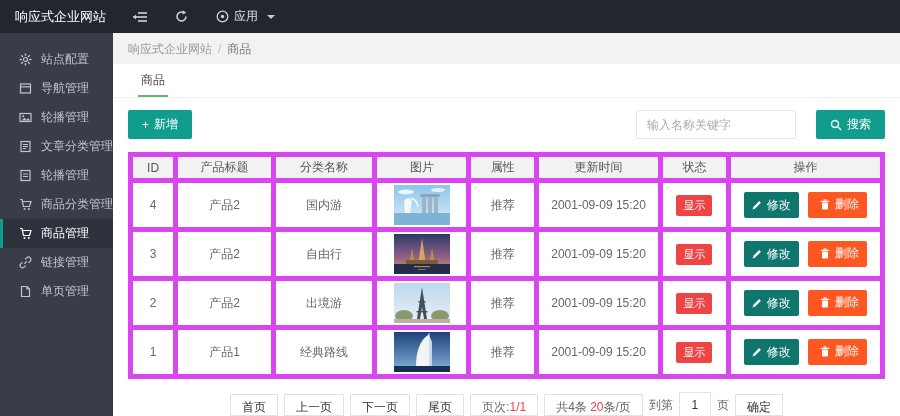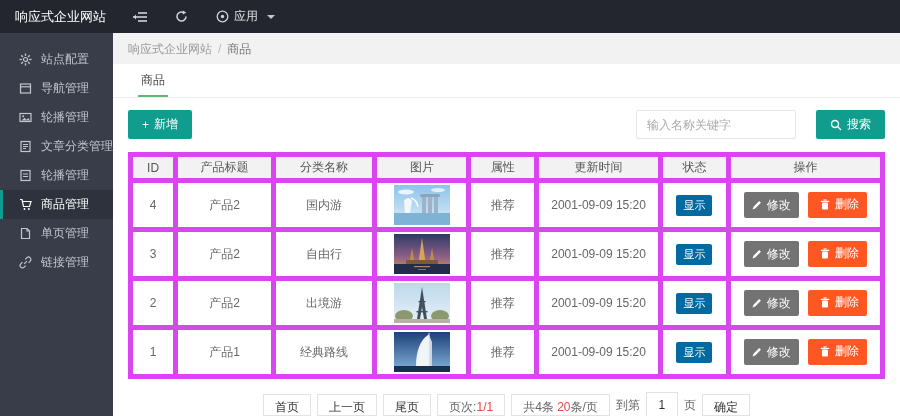--- a/index.html
+++ b/index.html
@@ -39,23 +39,23 @@
   .search { display:flex; align-items:flex-start; gap:20px; }
   .search input { width:160px; height:29px; border:1px solid #e6e6e6; border-radius:2px; padding:0 10px; font-size:12px; color:#666; font-family:inherit; }
   .search input::placeholder { color:#aaa; }
 
   
   table { width:100%; border-collapse:collapse; }
   th, td { border:5px solid #d946ef; text-align:center; font-size:12px; font-weight:normal; color:#666; }
   thead th { background:#f2f2f2; height:26px; color:#555; }
   tbody td { height:45px; }
   .thumb { width:56px; height:40px; display:block; margin:2px auto; }
-  .badge { display:inline-block; background:#0369a1; color:#fff; font-size:11px; padding:3px 7px; border-radius:2px; cursor:pointer; }
+  .badge { display:inline-block; background:#ef4444; color:#fff; font-size:11px; padding:3px 7px; border-radius:2px; cursor:pointer; }
   .op-btn { height:26px; padding:0 8px; margin:0 3px; }
-  .op-btn.blue { background:#737373; }
+  .op-btn.blue { background:#0f766e; }
   .op-btn.orange { background:#FF5722;padding-left:12px; }
 
   
   .pagination { display:flex; justify-content:center; align-items:center; margin-top:13px; gap:6px; color:#666; }
   .pg-box { display:inline-block; border:1px solid #e2e2e2; background:#fff; height:22px; line-height:24px; padding:0 11px; color:#333; cursor:pointer; white-space:nowrap; }
   .pg-static { cursor:default; color:#666; }
   .red { color:#ef4444; font-style:normal; }
   .pg-goto { display:flex; align-items:center; gap:6px; }
   .pg-goto input { width:32px; height:26px; border:1px solid #e2e2e2; text-align:center; font-size:12px; color:#333; font-family:inherit; }
 
@@ -150,48 +150,58 @@
     <div class="side-item">
       <span class="s-icon">
           <svg width="13" height="13" viewBox="0 0 13 13">
             <rect x="2" y="1.5" width="9" height="10" fill="none" stroke="currentColor" stroke-width="1.2"></rect>
             <line x1="4" y1="5" x2="9" y2="5" stroke="currentColor"></line>
             <line x1="4" y1="7.5" x2="9" y2="7.5" stroke="currentColor"></line>
           </svg>
         </span>
       <span>轮播管理</span>
     </div>
-    <div class="side-item active">
+    <div class="side-item">
       <span class="s-icon">
           <svg width="13" height="13" viewBox="0 0 13 13">
             <path d="M1 1.5 H3 L4.5 8.5 H10.5 L12 3.5 H3.5" fill="none" stroke="currentColor" stroke-width="1.2"></path>
             <circle cx="5.5" cy="11" r="1" fill="currentColor"></circle>
             <circle cx="9.8" cy="11" r="1" fill="currentColor"></circle>
           </svg>
         </span>
+      <span>商品分类管理</span>
+    </div>
+    <div class="side-item active">
+      <span class="s-icon">
+          <svg width="13" height="13" viewBox="0 0 13 13">
+            <path d="M1 1.5 H3 L4.5 8.5 H10.5 L12 3.5 H3.5" fill="none" stroke="currentColor" stroke-width="1.2"></path>
+            <circle cx="5.5" cy="11" r="1" fill="currentColor"></circle>
+            <circle cx="9.8" cy="11" r="1" fill="currentColor"></circle>
+          </svg>
+        </span>
       <span>商品管理</span>
-    </div>
-    <div class="side-item">
-      <span class="s-icon">
-          <svg width="13" height="13" viewBox="0 0 13 13">
-            <path d="M2.5 1.5 H8 L10.5 4 V11.5 H2.5 Z" fill="none" stroke="currentColor" stroke-width="1.2"></path>
-            <path d="M8 1.5 V4 H10.5" fill="none" stroke="currentColor" stroke-width="1.2"></path>
-          </svg>
-        </span>
-      <span>单页管理</span>
     </div>
     <div class="side-item">
       <span class="s-icon">
           <svg width="13" height="13" viewBox="0 0 13 13">
             <path d="M5.2 7.8 L7.8 5.2" stroke="currentColor" stroke-width="1.2"></path>
             <path d="M6.2 3.4 L7.8 1.8 A2.1 2.1 0 0 1 11.2 5.2 L9.6 6.8" fill="none" stroke="currentColor" stroke-width="1.2"></path>
             <path d="M6.8 9.6 L5.2 11.2 A2.1 2.1 0 0 1 1.8 7.8 L3.4 6.2" fill="none" stroke="currentColor" stroke-width="1.2"></path>
           </svg>
         </span>
       <span>链接管理</span>
+    </div>
+    <div class="side-item">
+      <span class="s-icon">
+          <svg width="13" height="13" viewBox="0 0 13 13">
+            <path d="M2.5 1.5 H8 L10.5 4 V11.5 H2.5 Z" fill="none" stroke="currentColor" stroke-width="1.2"></path>
+            <path d="M8 1.5 V4 H10.5" fill="none" stroke="currentColor" stroke-width="1.2"></path>
+          </svg>
+        </span>
+      <span>单页管理</span>
     </div>
   </aside>
 
   <section class="content">
     <div class="breadcrumb">
       <span>响应式企业网站</span><span class="sep">/</span><span class="cur">商品</span>
     </div>
 
     <div class="card">
       <div class="tabbar">
@@ -414,20 +424,21 @@
                     <span>删除</span>
                   </button>
               </td>
             </tr>
           </tbody>
         </table>
 
         <div class="pagination">
           <a class="pg-box">首页</a>
           <a class="pg-box">上一页</a>
+          <a class="pg-box">下一页</a>
           <a class="pg-box">尾页</a>
           <span class="pg-box pg-static"><span>页次:</span><em class="red">1/1</em></span>
           <span class="pg-box pg-static"><span>共4条</span> <em class="red">20</em><span>条/页</span></span>
           <span class="pg-goto">
             <span>到第</span>
             <input type="text" value="1" style="">
             <span>页</span>
             <a class="pg-box">确定</a>
           </span>
         </div>

